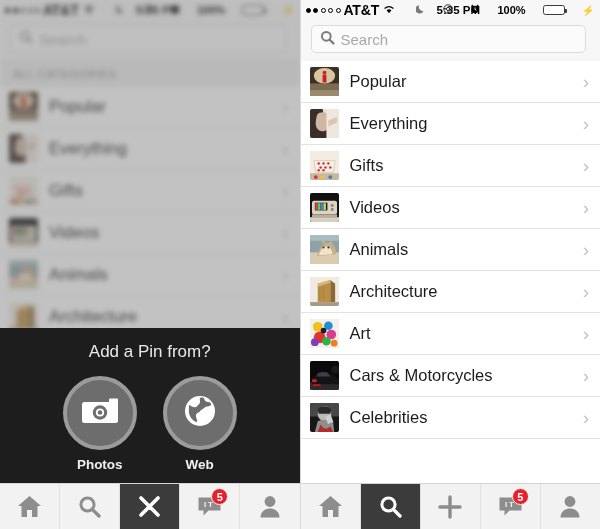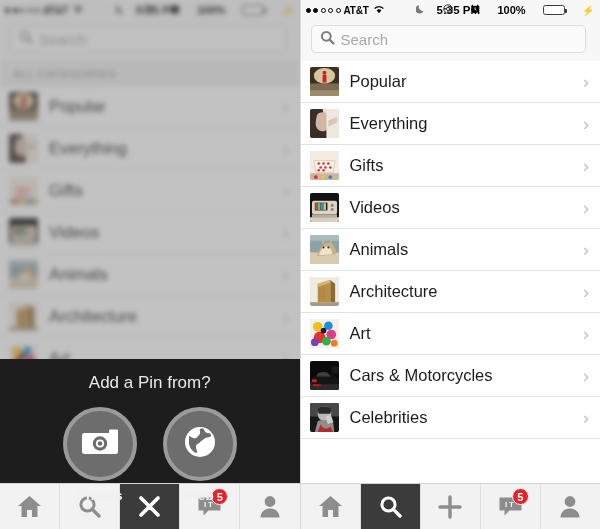--- a/index.html
+++ b/index.html
@@ -15,21 +15,21 @@
   
   .statusbar {
     height:20px; display:flex; align-items:center;
     font-size:11.5px; font-weight:bold; color:#000;
     background:#f7f7f7; position:relative; padding:0 5px;
   }
   .sb-left { display:flex; align-items:center; gap:3px; }
   .dots { display:flex; gap:2.5px; align-items:center; }
   .dot { width:5px; height:5px; border-radius:50%; border:1px solid #000; }
   .dot.filled { background:#000; }
-  .carrier { font-size:10px; letter-spacing:-0.2px; }
+  .carrier { font-size:14px; letter-spacing:-0.2px; }
   .wifi { margin-left:1px; }
   .sb-center {
     position:absolute; left:16px; right:0; text-align:center;
     font-size:11.5px; font-weight:bold; pointer-events:none;
   }
   .sb-right {
     margin-left:auto; display:flex; align-items:center; gap:17px;
     font-size:11px; font-weight:bold; position:relative; z-index:2;
   }
   .batt {
@@ -96,21 +96,21 @@
 
   
   #left .blurme { filter:blur(2.6px); }
   .dimlayer {
     position:absolute; left:0; top:0; width:100%; height:483px;
     background:rgba(120,120,120,0.45); pointer-events:none; z-index:5;
   }
 
   
   .pinsheet {
-    position:absolute; left:0; bottom:46px; width:100%; height:124px;
+    position:absolute; left:0; bottom:46px; width:100%; height:155px;
     background:#1d1d1d; z-index:10;
     display:flex; flex-direction:column; align-items:center;
     padding-top:14px;
   }
   .pintitle { color:#e9e9e9; font-size:17px; margin-bottom:14px; }
   .pinopts { display:flex; gap:26px; }
   .pinopt { display:flex; flex-direction:column; align-items:center; }
   .circle {
     width:74px; height:74px; border-radius:50%;
     background:#6d6d6d; border:4px solid #9b9b9b;

